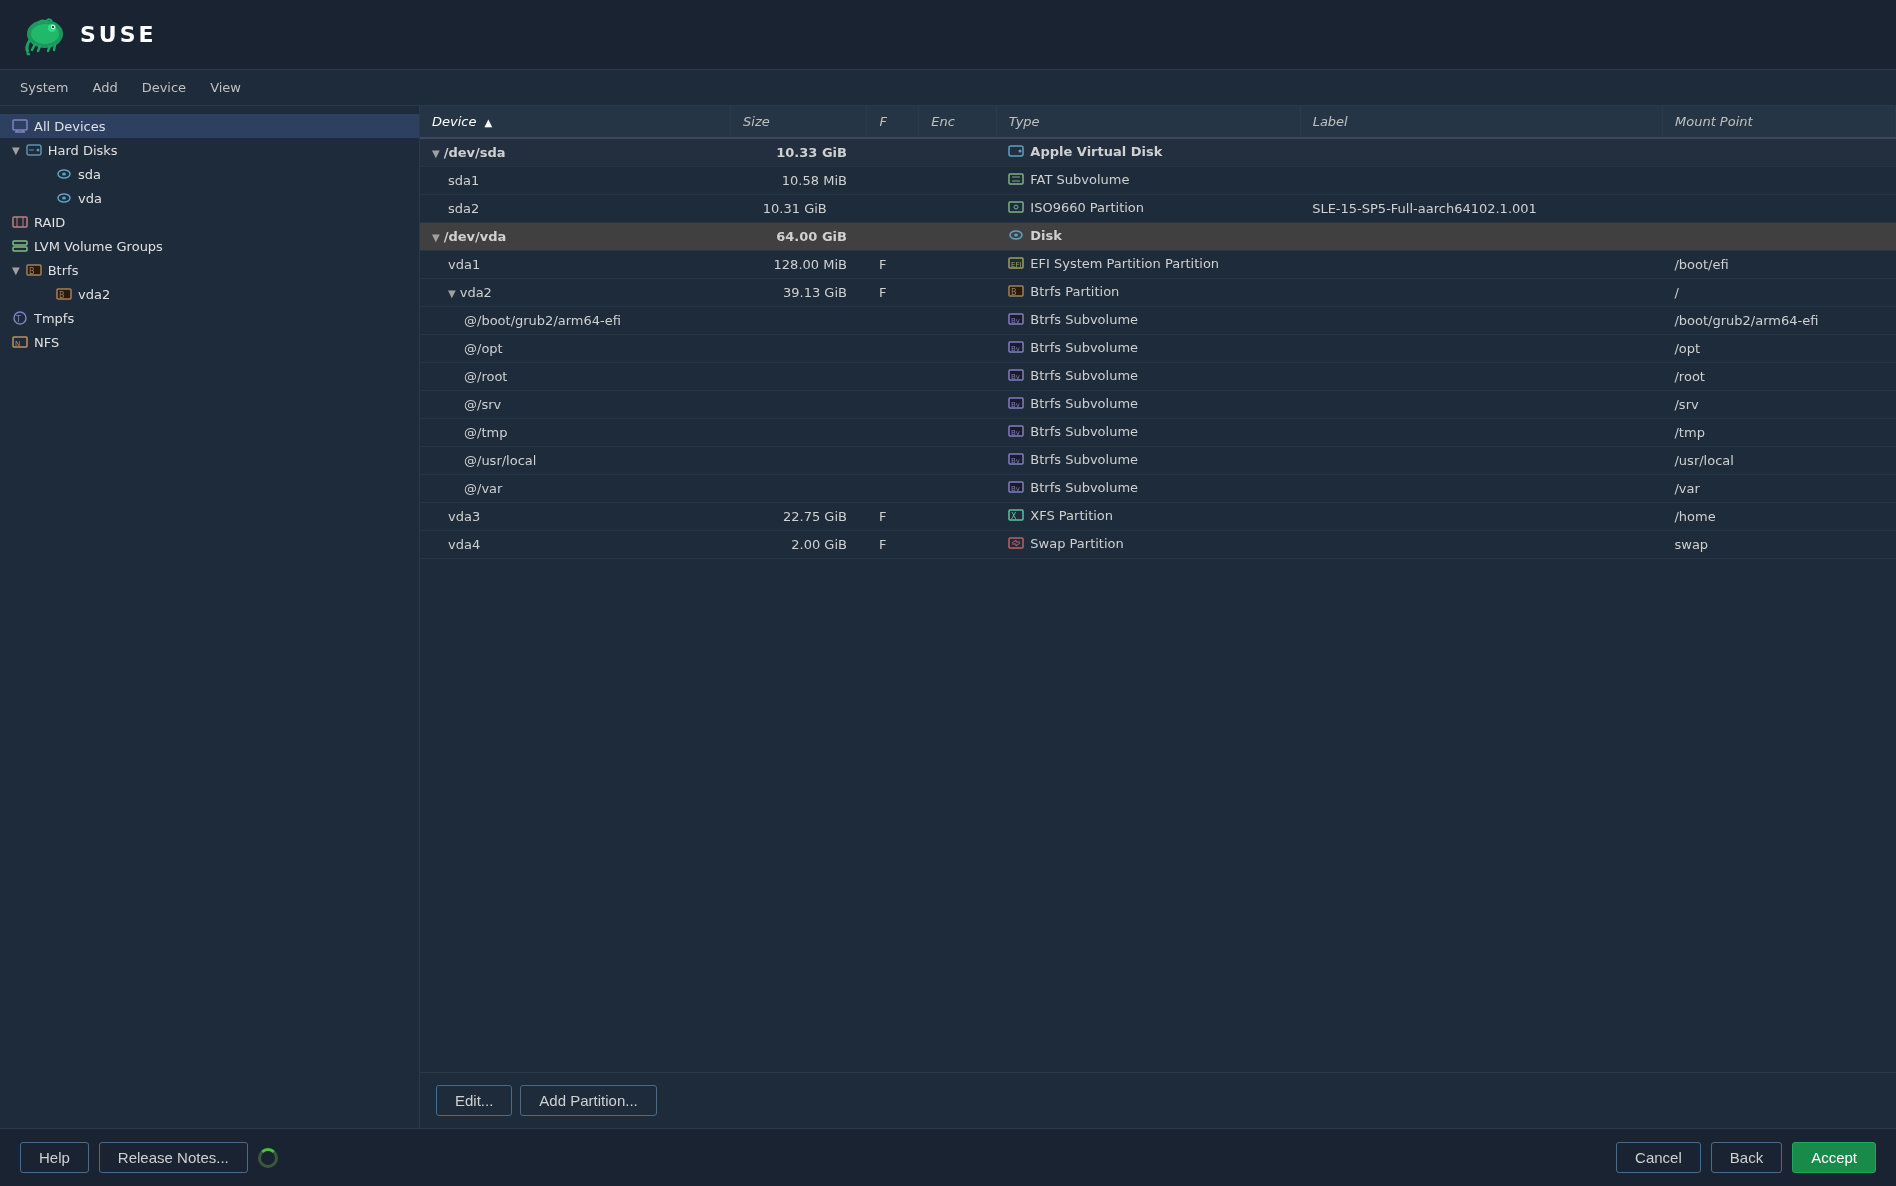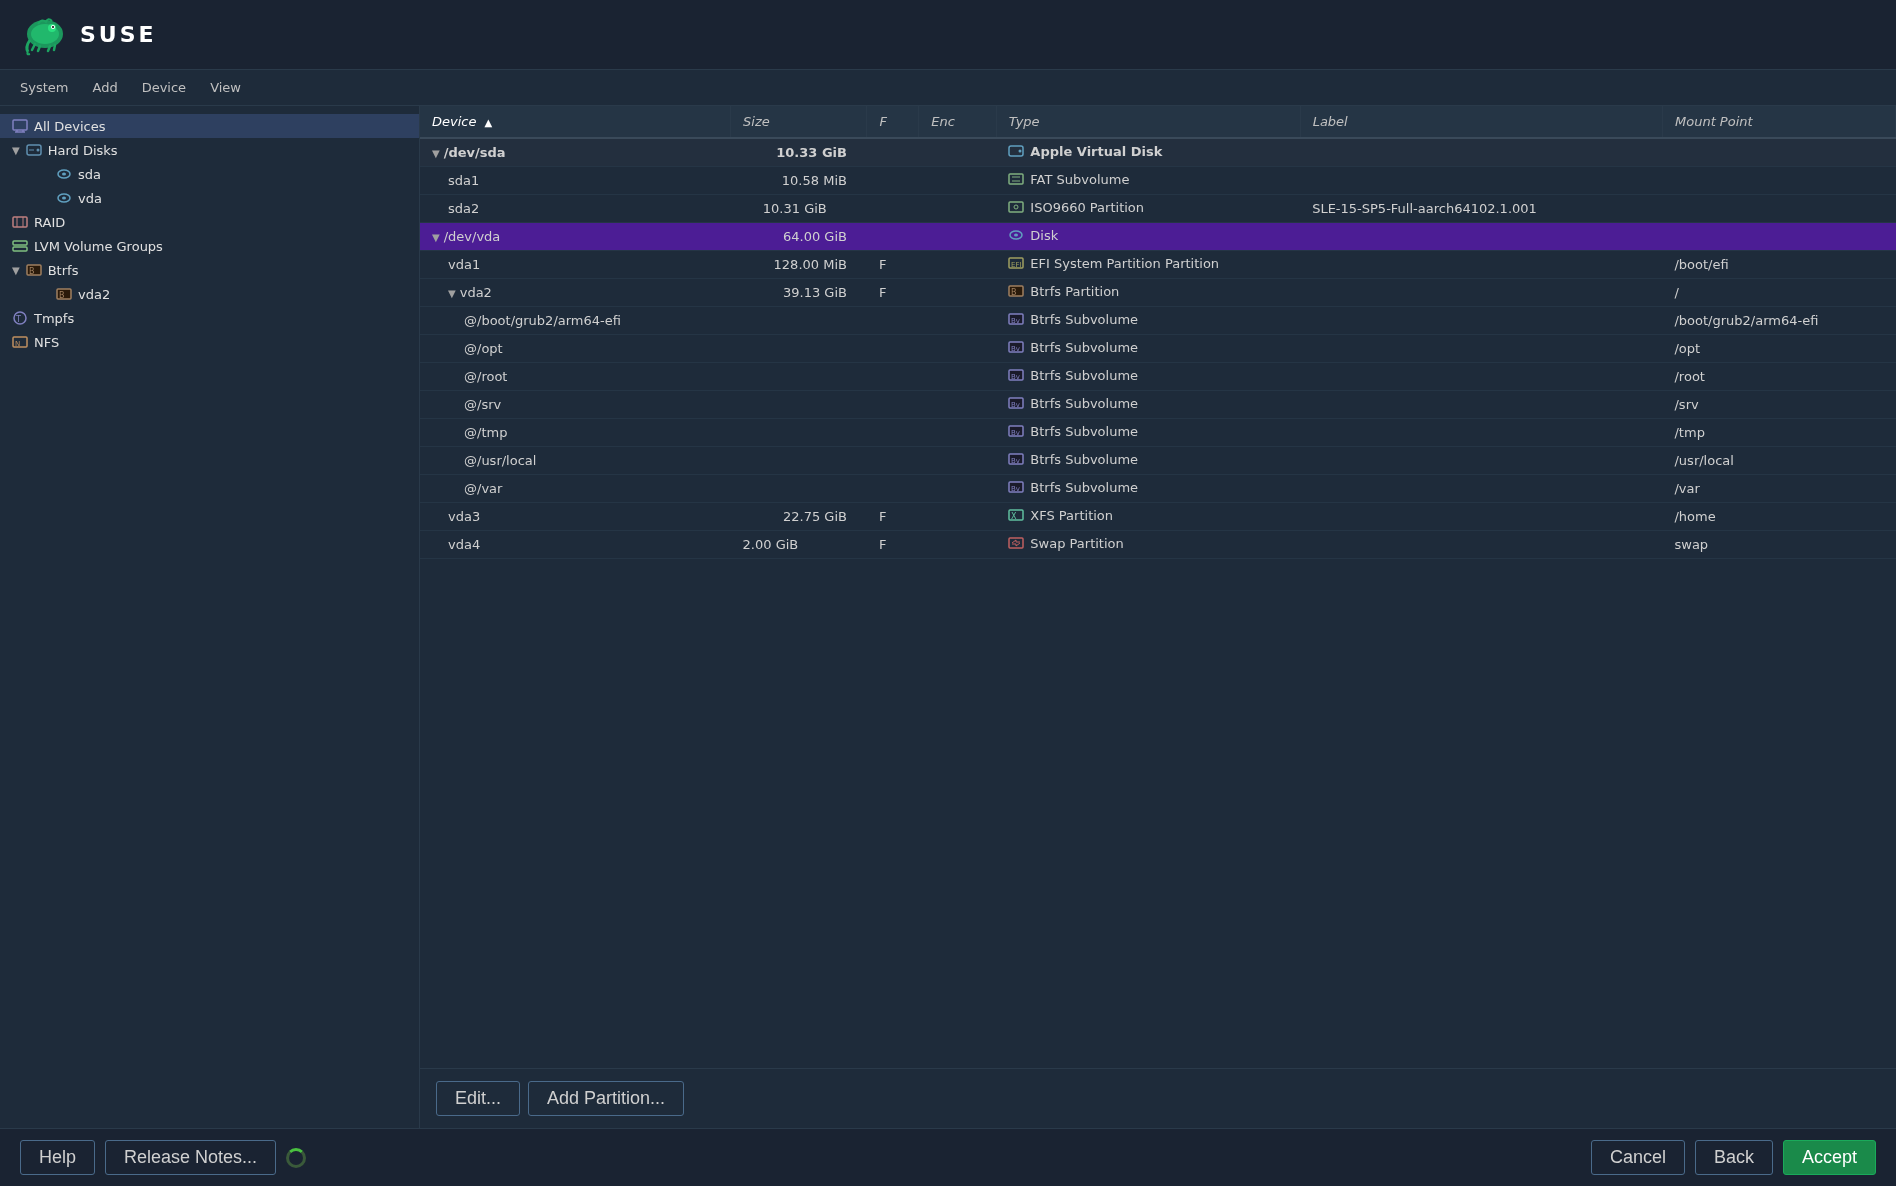--- a/index.html
+++ b/index.html
@@ -154,21 +154,21 @@
       border-top: 1px solid #2a3a4a;
       background: #1e2b3a;
     }
     .btn {
       padding: 6px 18px;
       border: 1px solid #4a6a8a;
       background: transparent;
       color: #d0d0d0;
       cursor: pointer;
       border-radius: 3px;
-      font-size: 18px;
+      font-size: 15px;
     }
     .btn-primary {
       background: #1a8a4a;
       border-color: #1aaa5a;
       color: #ffffff;
     }
     
     .footer {
       background: #1a2332;
       border-top: 1px solid #2a3a4a;
@@ -421,21 +421,21 @@
               <td><span class="type-icon">
                   <svg class="type-svg" viewBox="0 0 16 16">
                     <rect x="1" y="3" width="14" height="10" rx="1" fill="none" stroke="#80b080" stroke-width="1.5"></rect>
                     <circle cx="8" cy="8" r="2" fill="none" stroke="#80b080" stroke-width="1"></circle>
                   </svg>
                   <span>ISO9660 Partition</span>
                 </span></td>
               <td>SLE-15-SP5-Full-aarch64102.1.001</td>
               <td></td>
             </tr>
-            <tr style="background: #4c1d95; font-weight: normal;">
+            <tr style="background: #404040; font-weight: bold;">
               <td style="padding-left: 12px;"><span style="margin-right:4px;font-size:10px;color:#a0a0a0;">▼</span><span>/dev/vda</span></td>
               <td style="text-align: right; padding-right: 20px;">64.00 GiB</td>
               <td></td>
               <td></td>
               <td><span class="type-icon">
                   <svg class="type-svg" viewBox="0 0 16 16">
                     <ellipse cx="8" cy="8" rx="6" ry="4" fill="none" stroke="#60a0c0" stroke-width="1.5"></ellipse>
                     <ellipse cx="8" cy="8" rx="2" ry="1.5" fill="#60a0c0"></ellipse>
                   </svg>
                   <span>Disk</span>
@@ -588,21 +588,21 @@
                     <rect x="1" y="3" width="14" height="10" rx="1" fill="none" stroke="#60c0a0" stroke-width="1.5"></rect>
                     <text x="3" y="12" font-size="8" fill="#60c0a0">X</text>
                   </svg>
                   <span>XFS Partition</span>
                 </span></td>
               <td></td>
               <td>/home</td>
             </tr>
             <tr>
               <td style="padding-left: 28px;"><span>vda4</span></td>
-              <td style="text-align: left; padding-right: 20px;">2.00 GiB</td>
+              <td style="text-align: right; padding-right: 20px;">2.00 GiB</td>
               <td>F</td>
               <td></td>
               <td><span class="type-icon">
                   <svg class="type-svg" viewBox="0 0 16 16">
                     <rect x="1" y="3" width="14" height="10" rx="1" fill="none" stroke="#c06060" stroke-width="1.5"></rect>
                     <path d="M4 8 L8 5 L8 7 L12 7" stroke="#c06060" stroke-width="1" fill="none"></path>
                     <path d="M4 9 L8 9 L8 11 L12 8" stroke="#c06060" stroke-width="1" fill="none"></path>
                   </svg>
                   <span>Swap Partition</span>
                 </span></td>

